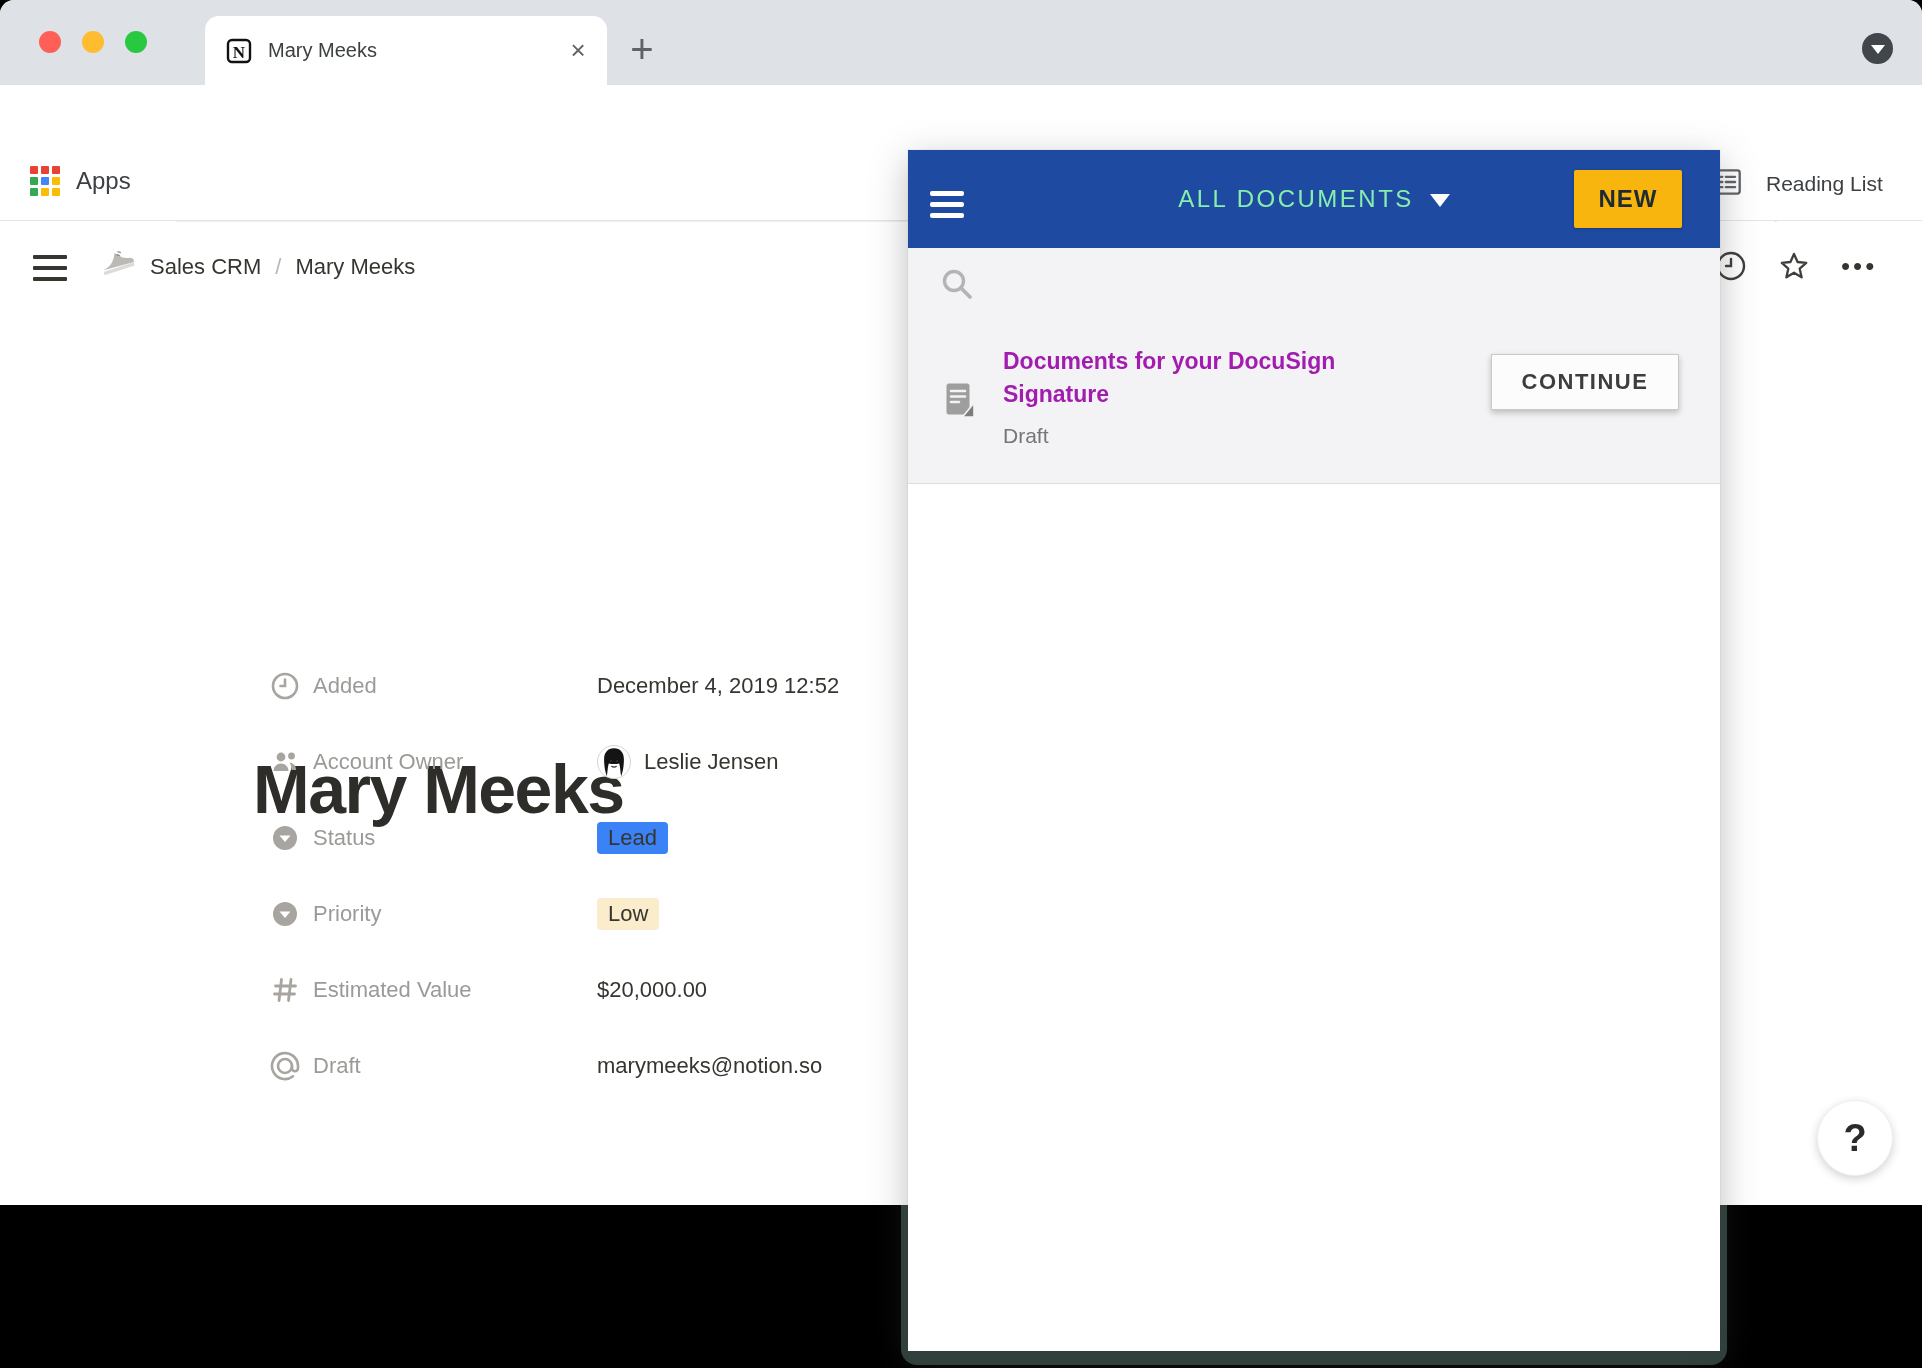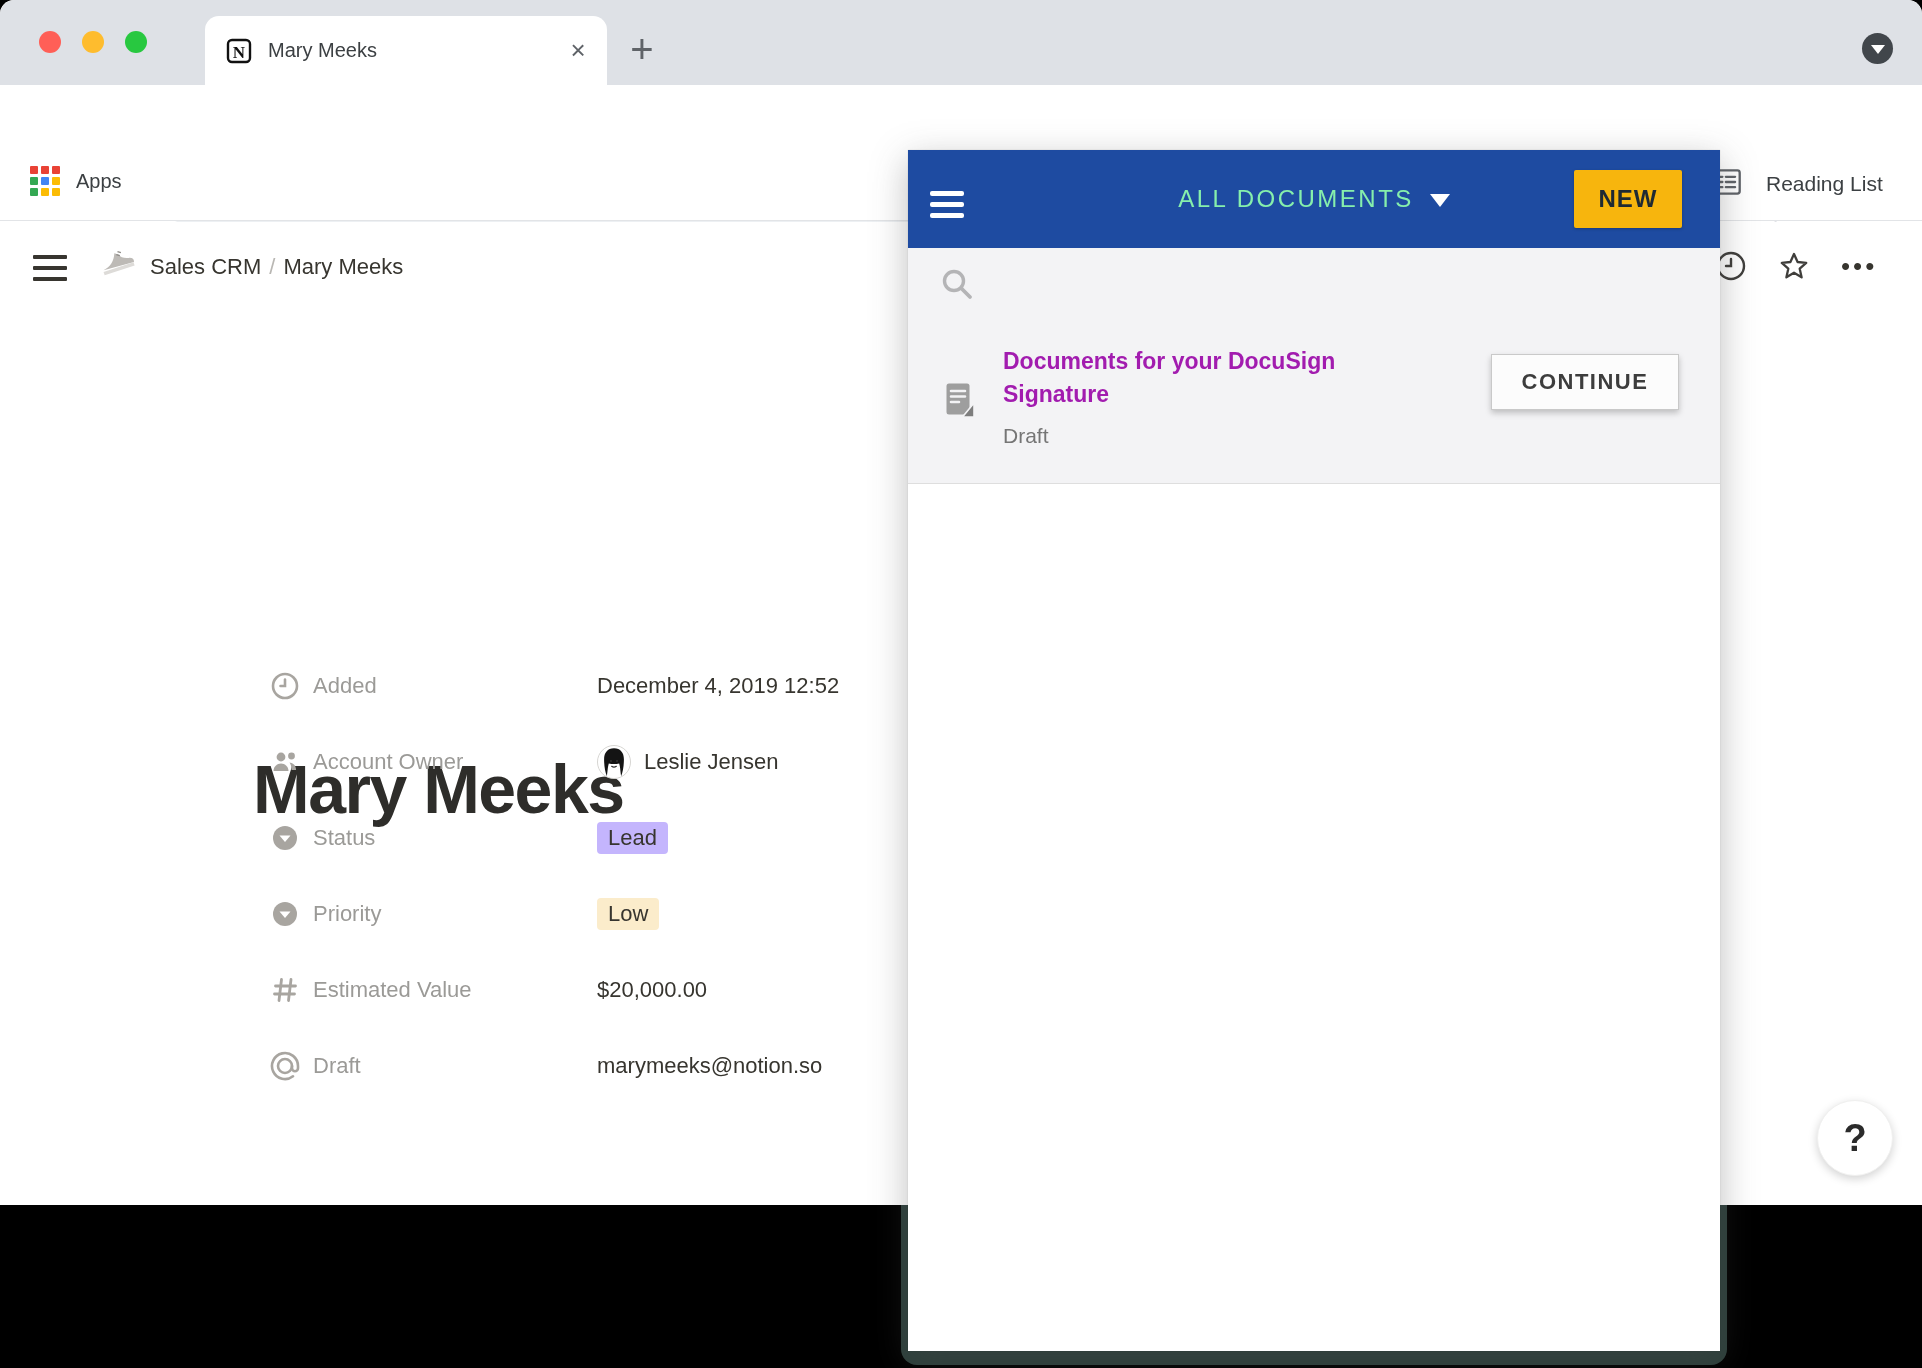--- a/index.html
+++ b/index.html
@@ -50,32 +50,32 @@
   .avatar-btn { position:absolute; left:1795px; top:98px; width:37px; height:37px; }
   .kebab { position:absolute; left:1868px; top:99px; width:24px; height:34px; color:#5f6368;
            font-size:26px; line-height:12px; text-align:center; letter-spacing:0; }
   .kebab span{display:block; height:10px;}
 
   .bookmarksbar { position:absolute; left:0; top:147px; width:100%; height:74px; background:#fff;
                   border-bottom:1px solid #e2e4e7; }
   .apps { position:absolute; left:30px; top:19px; display:flex; align-items:center; gap:16px; }
   .apps-grid { display:grid; grid-template-columns:repeat(3,8px); grid-auto-rows:8px; gap:3px; }
   .apps-grid i { border-radius:1px; }
-  .apps-label { font-size:20px; color:#3c4043; }
+  .apps-label { font-size:24px; color:#3c4043; }
   .readinglist { position:absolute; left:1712px; top:20px; display:flex; align-items:center; gap:24px; }
   .rl-label { font-size:21px; color:#3c4043; white-space:nowrap; }
 
   
   .notion { position:absolute; left:0; top:222px; width:1922px; height:983px; background:#fff; }
   .n-burger { position:absolute; left:33px; top:33px; width:34px; height:26px;
               display:flex; flex-direction:column; justify-content:space-between; }
   .n-burger i { height:4px; background:#37352f; border-radius:1px; }
   .n-crumb-icon { position:absolute; left:96px; top:18px; width:40px; height:40px; }
   .breadcrumb { position:absolute; left:150px; top:32px; font-size:22px; color:#37352f;
-                display:flex; gap:8px; align-items:center; }
+                display:flex; gap:14px; align-items:center; }
   .crumb-sep { color:#b9b7b3; }
   .n-top-icons { position:absolute; left:1715px; top:28px; display:flex; gap:31px; align-items:center; }
   .n-top-icons .ic { width:32px; height:32px; }
   .n-dots { color:#37352f; font-size:26px; letter-spacing:3px; line-height:32px; }
 
   .page-title { position:absolute; left:253px; top:528px; font-size:68px; font-weight:800;
                 color:#2e2d2a; letter-spacing:-1.5px; }
 
   .props { position:absolute; left:270px; top:442px; width:1000px; }
   .prop-row { display:flex; align-items:center; height:44px; margin-bottom:32px; }
@@ -311,21 +311,21 @@
           </span>
   </div>
 
   <div class="prop-row">
     <span class="picon"><svg viewBox="0 0 30 30" width="30" height="30">
               <circle cx="15" cy="15" r="12" fill="#a8a5a0"></circle>
               <path d="M9.5 12.5 h11 L15 19z" fill="#fff"></path>
             </svg></span>
     <span class="plabel">Status</span>
     <span class="pvalue">
-            <span class="tag" style="background: #c4b5fd;">Lead</span>
+            <span class="tag" style="background: #3b82f6;">Lead</span>
           </span>
   </div>
 
   <div class="prop-row">
     <span class="picon"><svg viewBox="0 0 30 30" width="30" height="30">
               <circle cx="15" cy="15" r="12" fill="#a8a5a0"></circle>
               <path d="M9.5 12.5 h11 L15 19z" fill="#fff"></path>
             </svg></span>
     <span class="plabel">Priority</span>
     <span class="pvalue">

